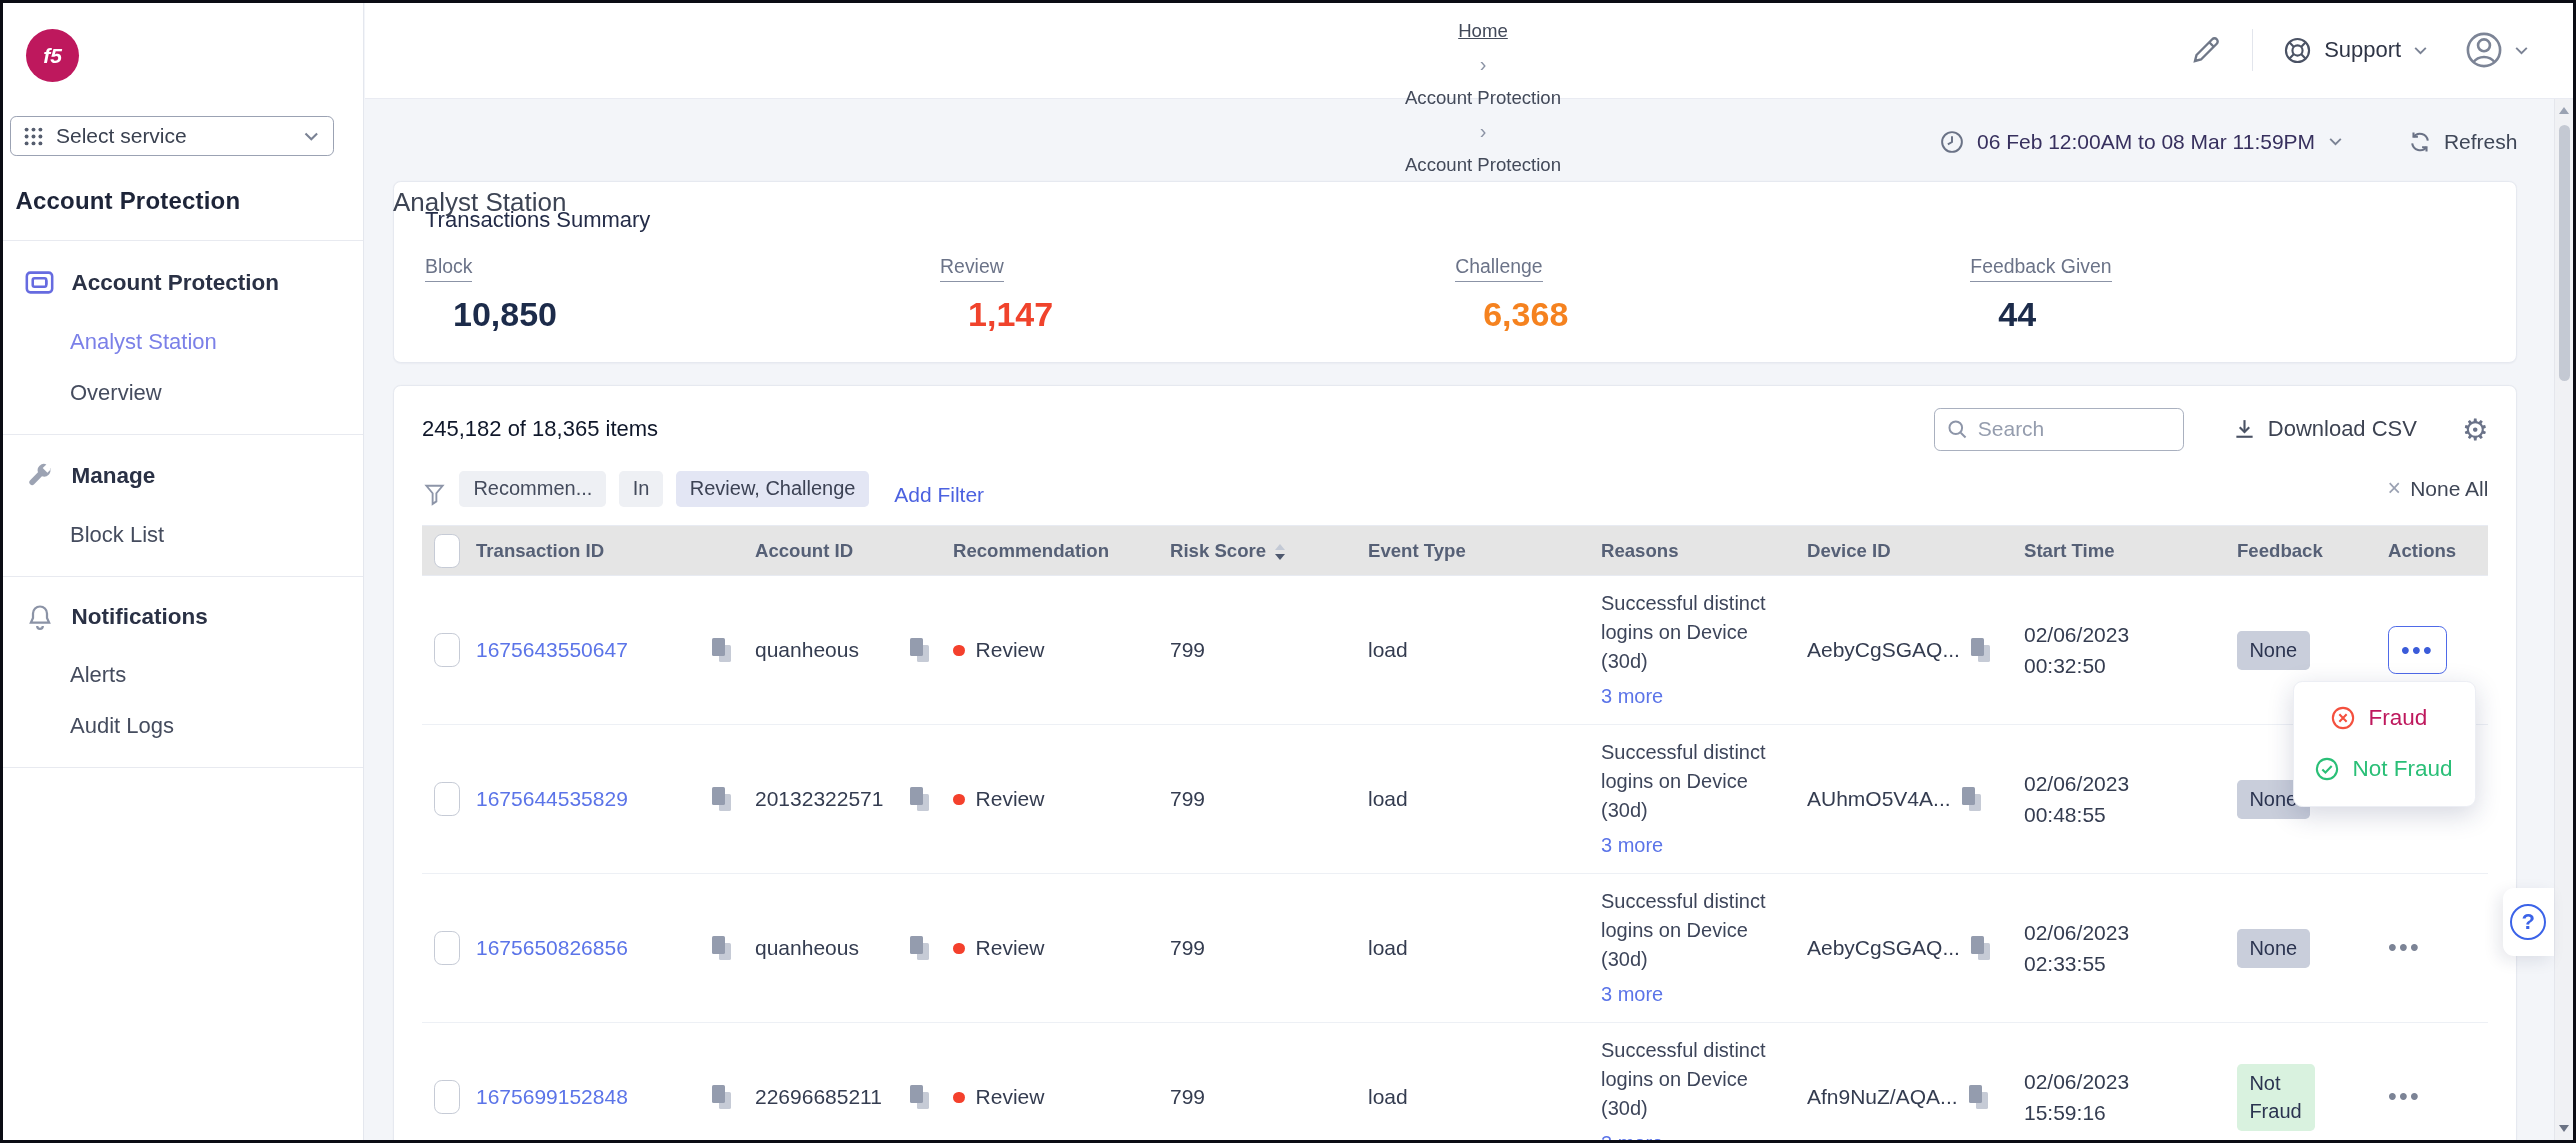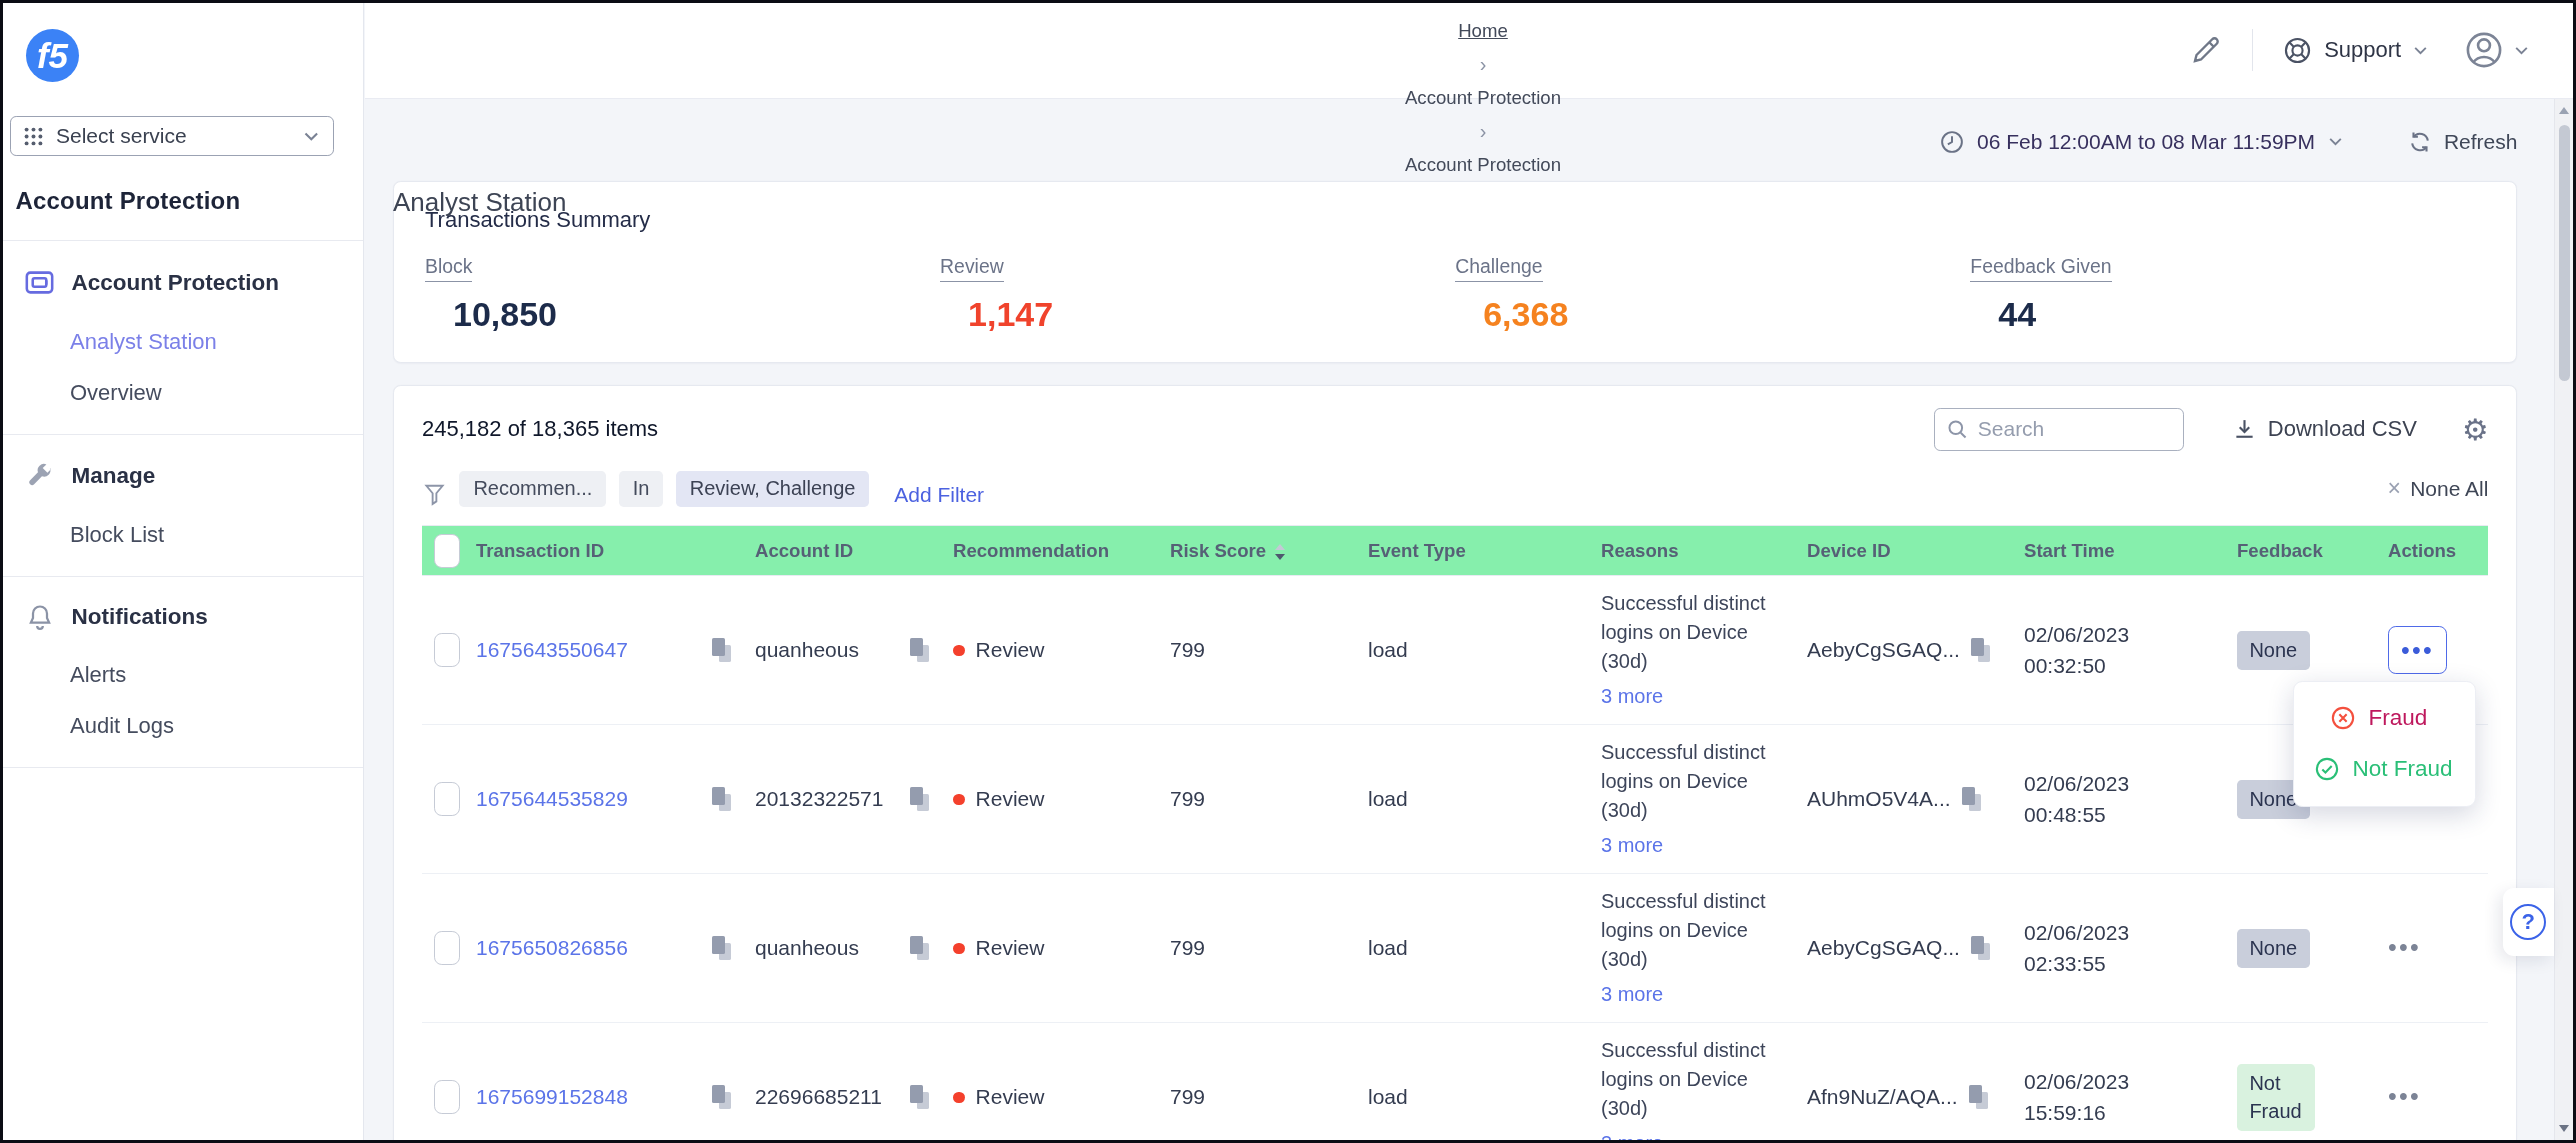--- a/index.html
+++ b/index.html
@@ -2,21 +2,21 @@
 <html style="font-size:12.4px"><head>
 <meta charset="utf-8">
 <style>
   * { box-sizing: border-box; margin: 0; padding: 0; }
   html,body { margin:0; background:#fff; }
   body { font-family: "Liberation Sans", "DejaVu Sans", sans-serif; }
   .page { position:relative; width:2576px; height:1143px; background:#f3f5f9; border:3.9px solid #0b0c14; overflow:hidden; }
 
   
   .sidebar { position:absolute; left:0; top:0; bottom:0; width:361px; background:#fff; border-right:0.8px solid #e4e7ee; z-index:2; }
-  .logo { margin:26px 0 0 23px; width:53px; height:53px; border-radius:50%; background:#3b82f6; color:#fff; display:flex; align-items:center; justify-content:center; font-size:35px; font-weight:700; font-style:italic; }
+  .logo { margin:26px 0 0 23px; width:53px; height:53px; border-radius:50%; background:#be185d; color:#fff; display:flex; align-items:center; justify-content:center; font-size:21px; font-weight:700; font-style:italic; }
   .service-select { margin:34px 6.2px 0 7px; width:324px; height:40px; border:1.6px solid #9ba2b3; border-radius:6.2px; background:#fff; display:flex; align-items:center; padding:0 12.4px 0 11px; gap:11px; font-size:21px; color:#3a4150; cursor:pointer; }
   .service-select .chev { margin-left:auto; }
   .product-title { margin:31px 0 0 12.4px; font-size:24px; font-weight:700; color:#1d2438; letter-spacing:0.2px; }
   .side-divider { border:none; border-top:0.8px solid #e8eaf0; margin-top:25px; }
   .nav-group { padding:26px 0 28px 0; border-bottom:0.8px solid #e8eaf0; }
   .nav-head { display:flex; align-items:center; gap:15.5px; padding-left:20px; font-size:22.5px; font-weight:700; color:#2a3145; }
   .nav-head .nicon { width:33px; display:flex; justify-content:center; }
   .nav-sub { padding-left:67px; margin-top:31px; font-size:22px; color:#454c5e; cursor:pointer; }
   .nav-sub + .nav-sub { margin-top:25px; }
   .nav-sub.active { color:#7b80e8; }
@@ -62,21 +62,21 @@
   .filter-row { margin-top:20px; display:flex; align-items:center; }
   .filter-left { display:flex; align-items:flex-end; gap:12.4px; }
   .chip { height:36px; display:flex; align-items:center; padding:0 14px; border-radius:4.7px; font-size:20px; background:#eef0f4; color:#444b5c; cursor:pointer; }
   .chip.value { background:#e3e6f4; color:#3c4254; }
   .add-filter { font-size:21px; color:#4c62e0; margin-left:12.4px; cursor:pointer; }
   .clear-all { margin-left:auto; display:flex; align-items:center; gap:9.3px; font-size:21px; color:#3f4656; cursor:pointer; }
   .clear-all .x { color:#9aa1b2; font-size:23px; }
 
   
   .grid-row { display:grid; grid-template-columns:54px 279px 198px 217px 198px 233px 206px 217px 213px 151px 109px; align-items:center; }
-  .thead { margin-top:18.6px; height:51px; background:#86efac; border-top:0.8px solid #e8ebf2; border-bottom:0.8px solid #e8ebf2; font-size:18.6px; font-weight:600; color:#566076; }
+  .thead { margin-top:18.6px; height:51px; background:#e5e5e5; border-top:0.8px solid #e8ebf2; border-bottom:0.8px solid #e8ebf2; font-size:18.6px; font-weight:600; color:#566076; }
   .trow { min-height:149px; border-bottom:0.8px solid #edf0f5; font-size:21px; color:#343c50; }
   .checkbox { width:26px; height:34px; border:1.6px solid #c6cbd6; border-radius:7.8px; background:#fff; cursor:pointer; }
   .cell-flex { display:flex; align-items:center; gap:11px; padding-right:20px; }
   .cell-split { display:flex; align-items:center; justify-content:space-between; padding-right:23px; }
   .tx-link { color:#5b74e8; cursor:pointer; }
   .copy-icon { position:relative; width:20px; height:25px; flex:0 0 auto; cursor:pointer; }
   .copy-icon::before { content:""; position:absolute; left:7px; top:7px; width:12.4px; height:17px; background:#c6cbd6; border-radius:1.6px; }
   .copy-icon::after { content:""; position:absolute; left:0; top:0; width:13px; height:18px; background:#949cae; border-radius:1.6px; }
   .rec-dot { width:11.6px; height:11.6px; border-radius:50%; background:#f4402c; flex:0 0 auto; }
   .sort { display:inline-flex; flex-direction:column; gap:3.1px; margin-left:9.3px; vertical-align:middle; }

